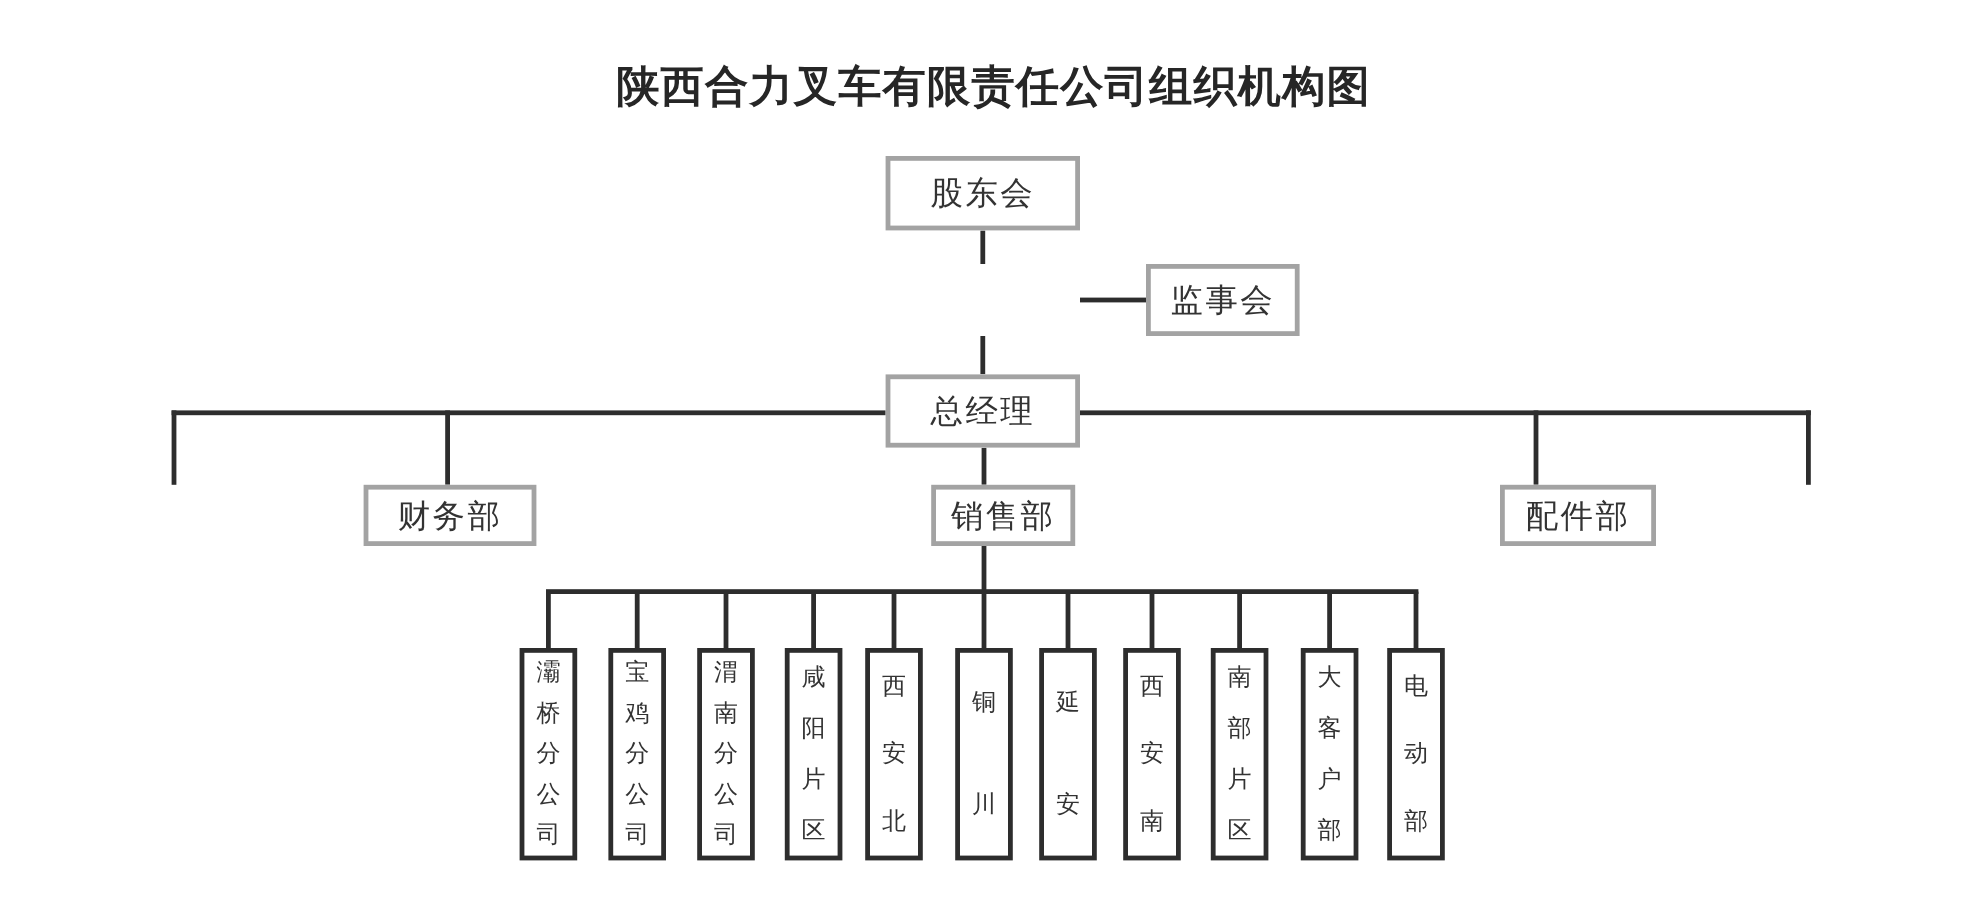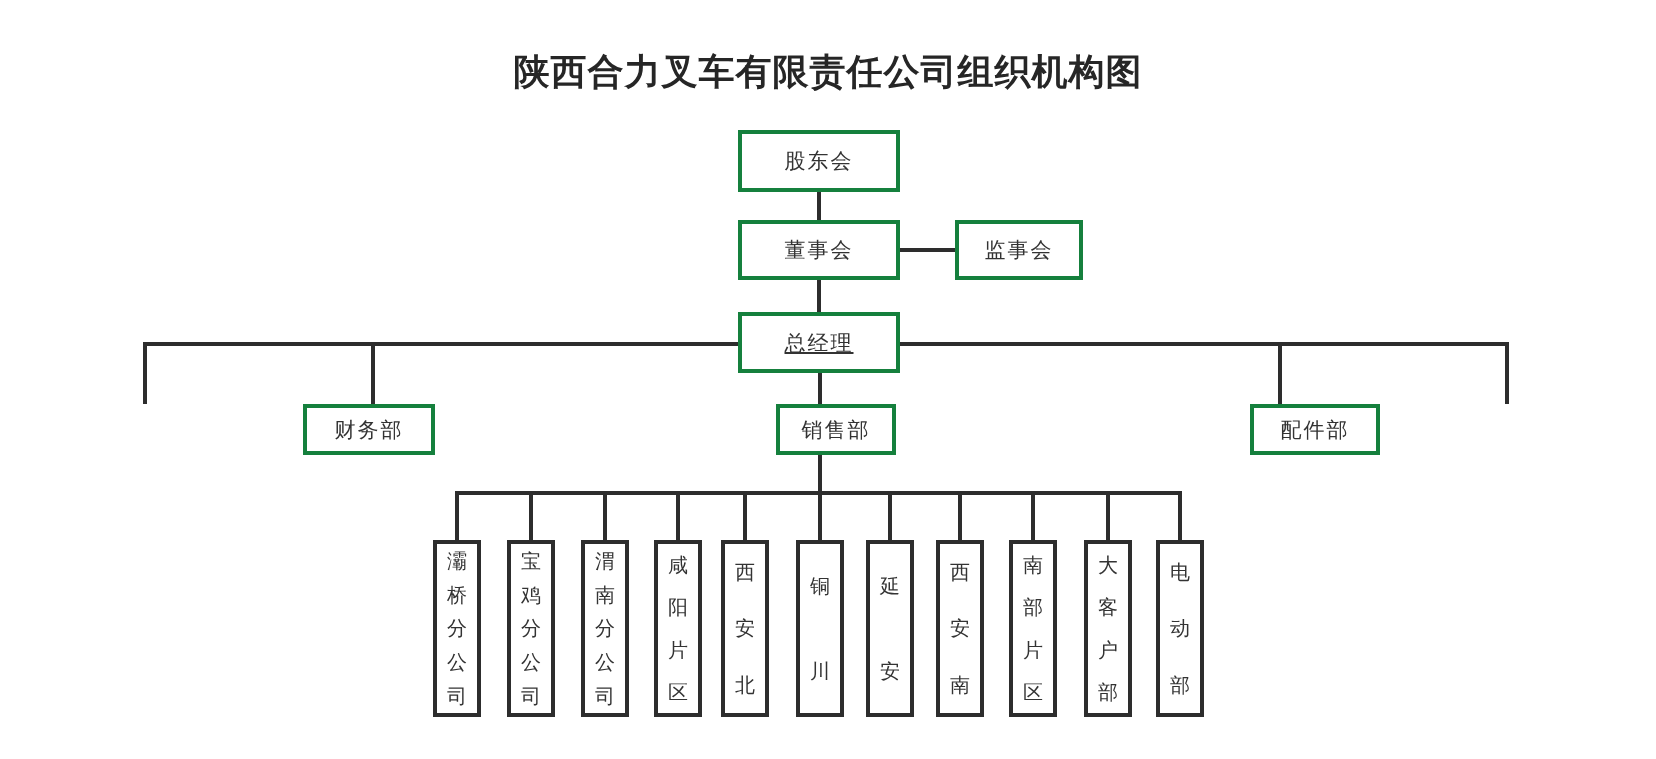--- a/index.html
+++ b/index.html
@@ -19,26 +19,26 @@
     text-align: center;
     font-family: "Liberation Sans", "DejaVu Sans", sans-serif;
     font-weight: bold;
     font-size: 36px;
     letter-spacing: 1px;
     color: #262626;
   }
   .node {
     position: absolute;
     box-sizing: border-box;
-    border: 4px solid #15803d;
+    border: 4px solid #a3a3a3;
     background: #ffffff;
     display: flex;
     align-items: center;
     justify-content: center;
-    font-size: 21px;
+    font-size: 27px;
     letter-spacing: 2px;
     color: #333333;
     z-index: 2;
     white-space: nowrap;
   }
   .vnode {
     position: absolute;
     box-sizing: border-box;
     top: 540px;
     width: 48px;
@@ -62,26 +62,25 @@
 </style>
 </head>
 <body>
 
 <div class="canvas">
 
   <h1 class="title">陕西合力叉车有限责任公司组织机构图</h1>
 
   <div class="node" style="left:738px; top:130px; width:162px; height:62px;">股东会</div>
 
-  <div class="node" style="left:738px; top:220px; width:162px; height:60px;">董事会</div>
   <div class="node" style="left:955px; top:220px; width:128px; height:60px;">监事会</div>
 
-  <div class="node" style="left:738px; top:312px; width:162px; height:61px;text-decoration:underline;">总经理</div>
+  <div class="node" style="left:738px; top:312px; width:162px; height:61px;">总经理</div>
 
-  <div class="node" style="left:303px; top:404px; width:132px; height:51px;">财务部</div>
+  <div class="node" style="left:303px; top:404px; width:144px; height:51px;">财务部</div>
   <div class="node" style="left:776px; top:404px; width:120px; height:51px;">销售部</div>
   <div class="node" style="left:1217px; top:404px; width:130px; height:51px;margin-left:33px;">配件部</div>
 
   <div class="vnode" style="left:433px;">
       <span>灞</span>
       <span>桥</span>
       <span>分</span>
       <span>公</span>
       <span>司</span>
     </div>

